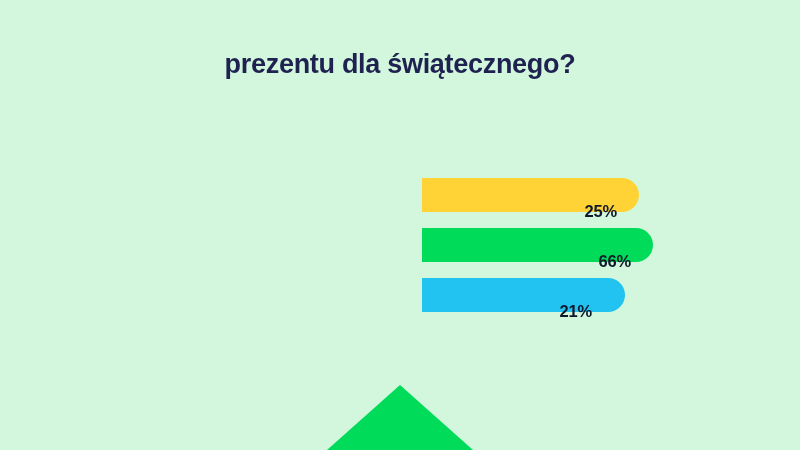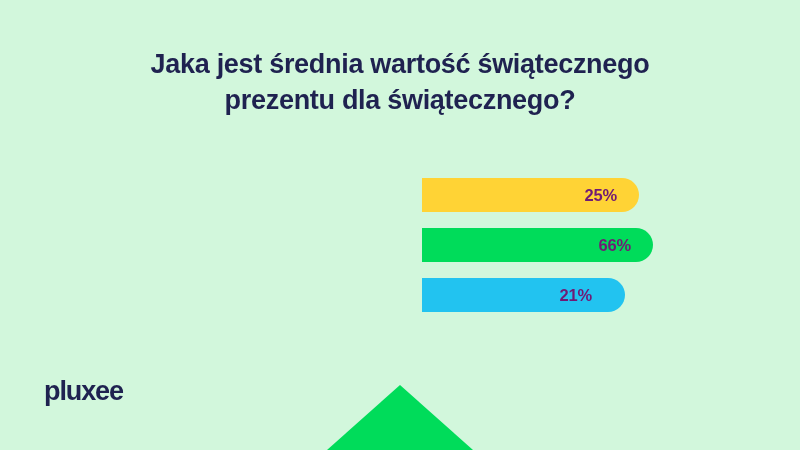--- a/index.html
+++ b/index.html
@@ -53,24 +53,24 @@
     height: 34px;
   }
   .bar-fill {
     position: relative;
     height: 34px;
     border-radius: 0 17px 17px 0;
     box-sizing: border-box;
   }
   .bar-value {
     position: absolute;
-    top: 0;
+    top: 16px;
     height: 52px;
     line-height: 34px;
-    color: #701a75;
+    color: #0f172a;
     font-size: 16.5px;
     font-weight: bold;
     letter-spacing: -0.2px;
   }
 
   
   .logo {
     position: absolute;
     left: 44px;
     top: 376px;
@@ -89,21 +89,20 @@
     width: 190px;
     height: 70px;
   }
 </style>
 </head>
 <body>
 
 <div id="infographic">
 
   <div class="title">
-    <span class="line">Jaka jest średnia wartość świątecznego</span>
     <span class="line">prezentu dla świątecznego?</span>
   </div>
 
   <div class="chart">
 
     <div class="bar-row" style="top:0px;">
 
       <div class="bar-track">
         <div class="bar-fill" style="width:217px;background:#ffd335;">
           <span class="bar-value" style="right:22px;">25%</span>
@@ -124,19 +123,18 @@
 
       <div class="bar-track">
         <div class="bar-fill" style="width:203px;background:#22c3f0;text-align:center;">
           <span class="bar-value" style="right:33px;">21%</span>
         </div>
       </div>
     </div>
 
   </div>
 
-  <div class="logo">pluxee</div>
 
   <svg class="triangle" viewBox="0 0 190 70" preserveAspectRatio="none">
     <polygon points="90,5 17,70 163,70" fill="#00dc5a"></polygon>
   </svg>
 
 </div>
 
 </body></html>

